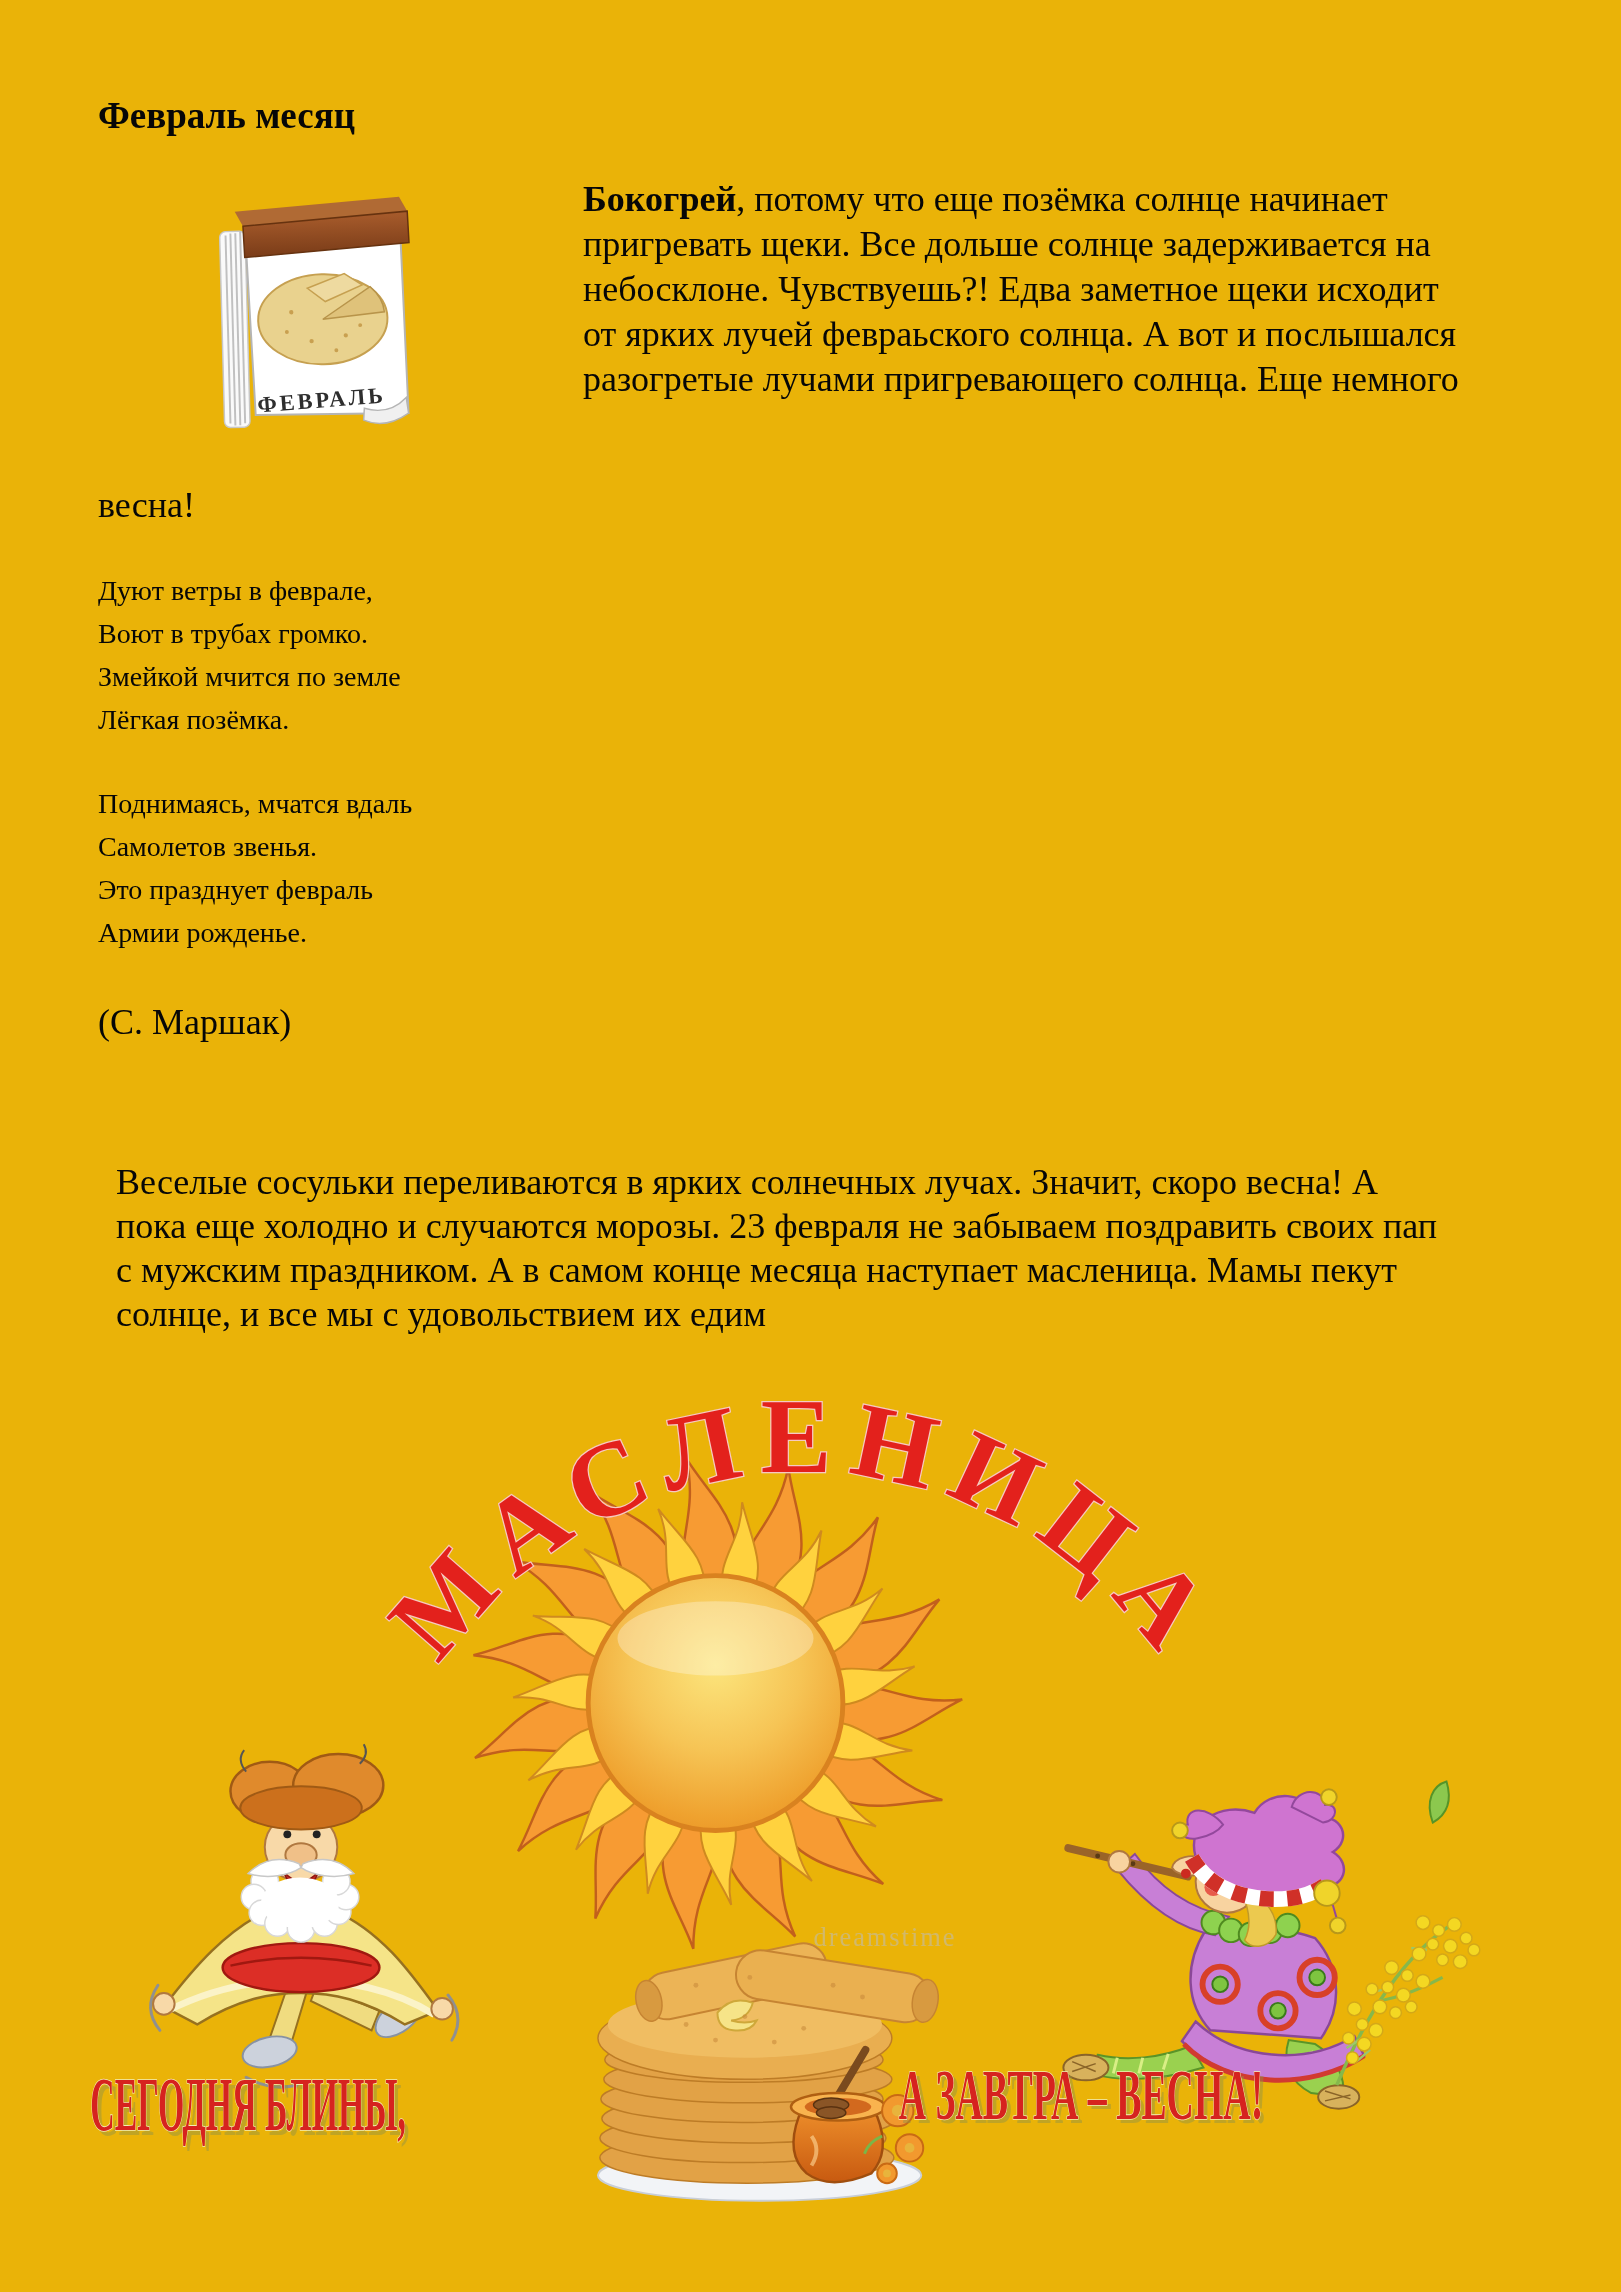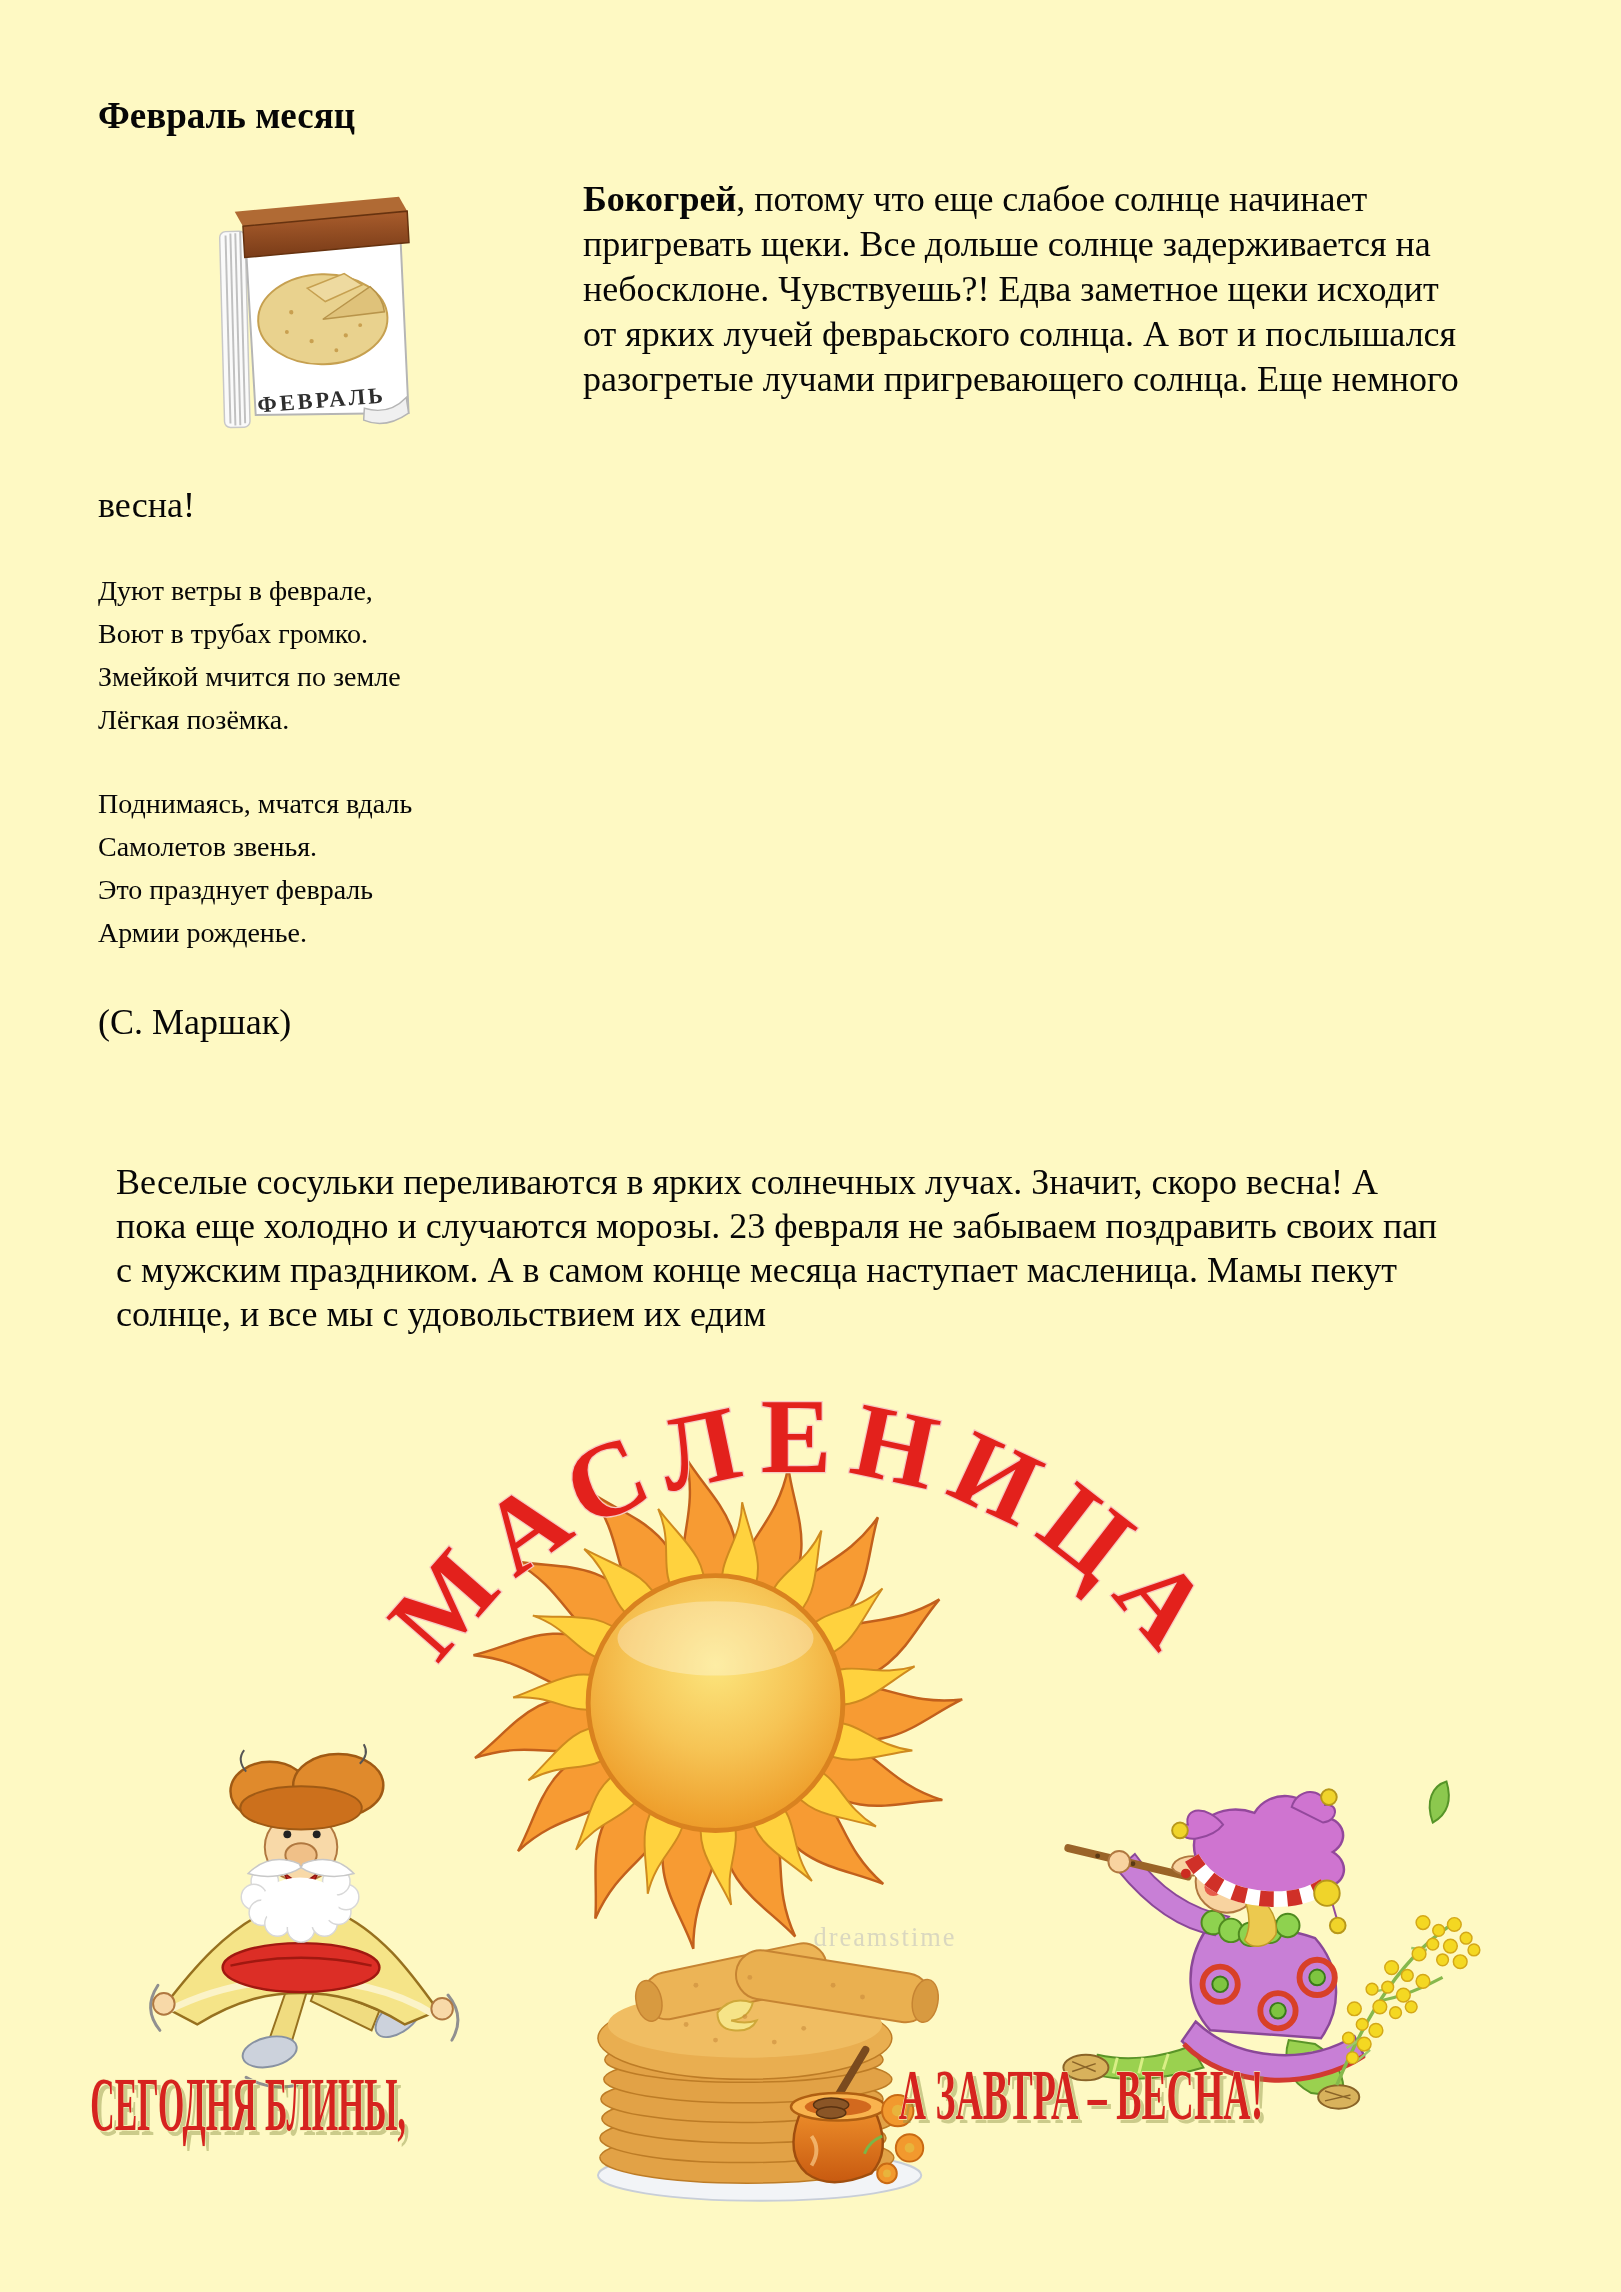--- a/index.html
+++ b/index.html
@@ -1,16 +1,16 @@
 <!DOCTYPE html>
 <html><head>
 <meta charset="utf-8">
 <style>
   html,body{margin:0;padding:0;background:#ffffff;}
-  .page{position:relative;width:1621px;height:2293px;background:#fef9c3;overflow:hidden;
+  .page{position:relative;width:1621px;height:2293px;background:#eab308;overflow:hidden;
         font-family:"Liberation Serif", serif;color:#070707;}
   .t{position:absolute;white-space:nowrap;}
   .body-line{font-size:36px;line-height:45px;height:45px;}
   .poem-line{font-size:28px;line-height:43px;height:43px;}
   .para2-line{font-size:36px;line-height:44px;height:44px;}
   .bold{font-weight:bold;}
   .title{font-size:37px;font-weight:bold;line-height:45px;}
   .h2{font-size:36px;font-weight:bold;line-height:45px;}
   svg text{font-family:"Liberation Serif", serif;}
 </style>
@@ -46,21 +46,21 @@
             <circle cx="120" cy="160" r="2" fill="#c9a050"></circle>
           <circle cx="70" cy="140" r="2" fill="#c9a050"></circle>
             <circle cx="145" cy="135" r="2" fill="#c9a050"></circle>
         </g>
         <text x="104" y="218" text-anchor="middle" font-size="23" font-weight="bold" letter-spacing="3" fill="#2e2e2e" transform="rotate(-3 104 218)">ФЕВРАЛЬ</text>
       </g>
     </svg>
   </div>
 
   <div class="t" style="left:583px;top:177px">
-    <div class="body-line"><span class="bold">Бокогрей</span><span>, потому что еще слабое солнце начинает</span></div>
+    <div class="body-line"><span class="bold">Бокогрей</span><span>, потому что еще позёмка солнце начинает</span></div>
     <div class="body-line">пригревать щеки. Все дольше солнце задерживается на</div>
     <div class="body-line">небосклоне. Чувствуешь?! Едва заметное щеки исходит</div>
     <div class="body-line">от ярких лучей февраьского солнца. А вот и послышался</div>
     <div class="body-line">разогретые лучами пригревающего солнца. Еще немного</div>
   </div>
 
   <div class="t body-line" style="left:98px;top:483px">весна!</div>
 
   <div class="t" style="left:98px;top:569px">
     <div class="poem-line">Дуют ветры в феврале,</div>

